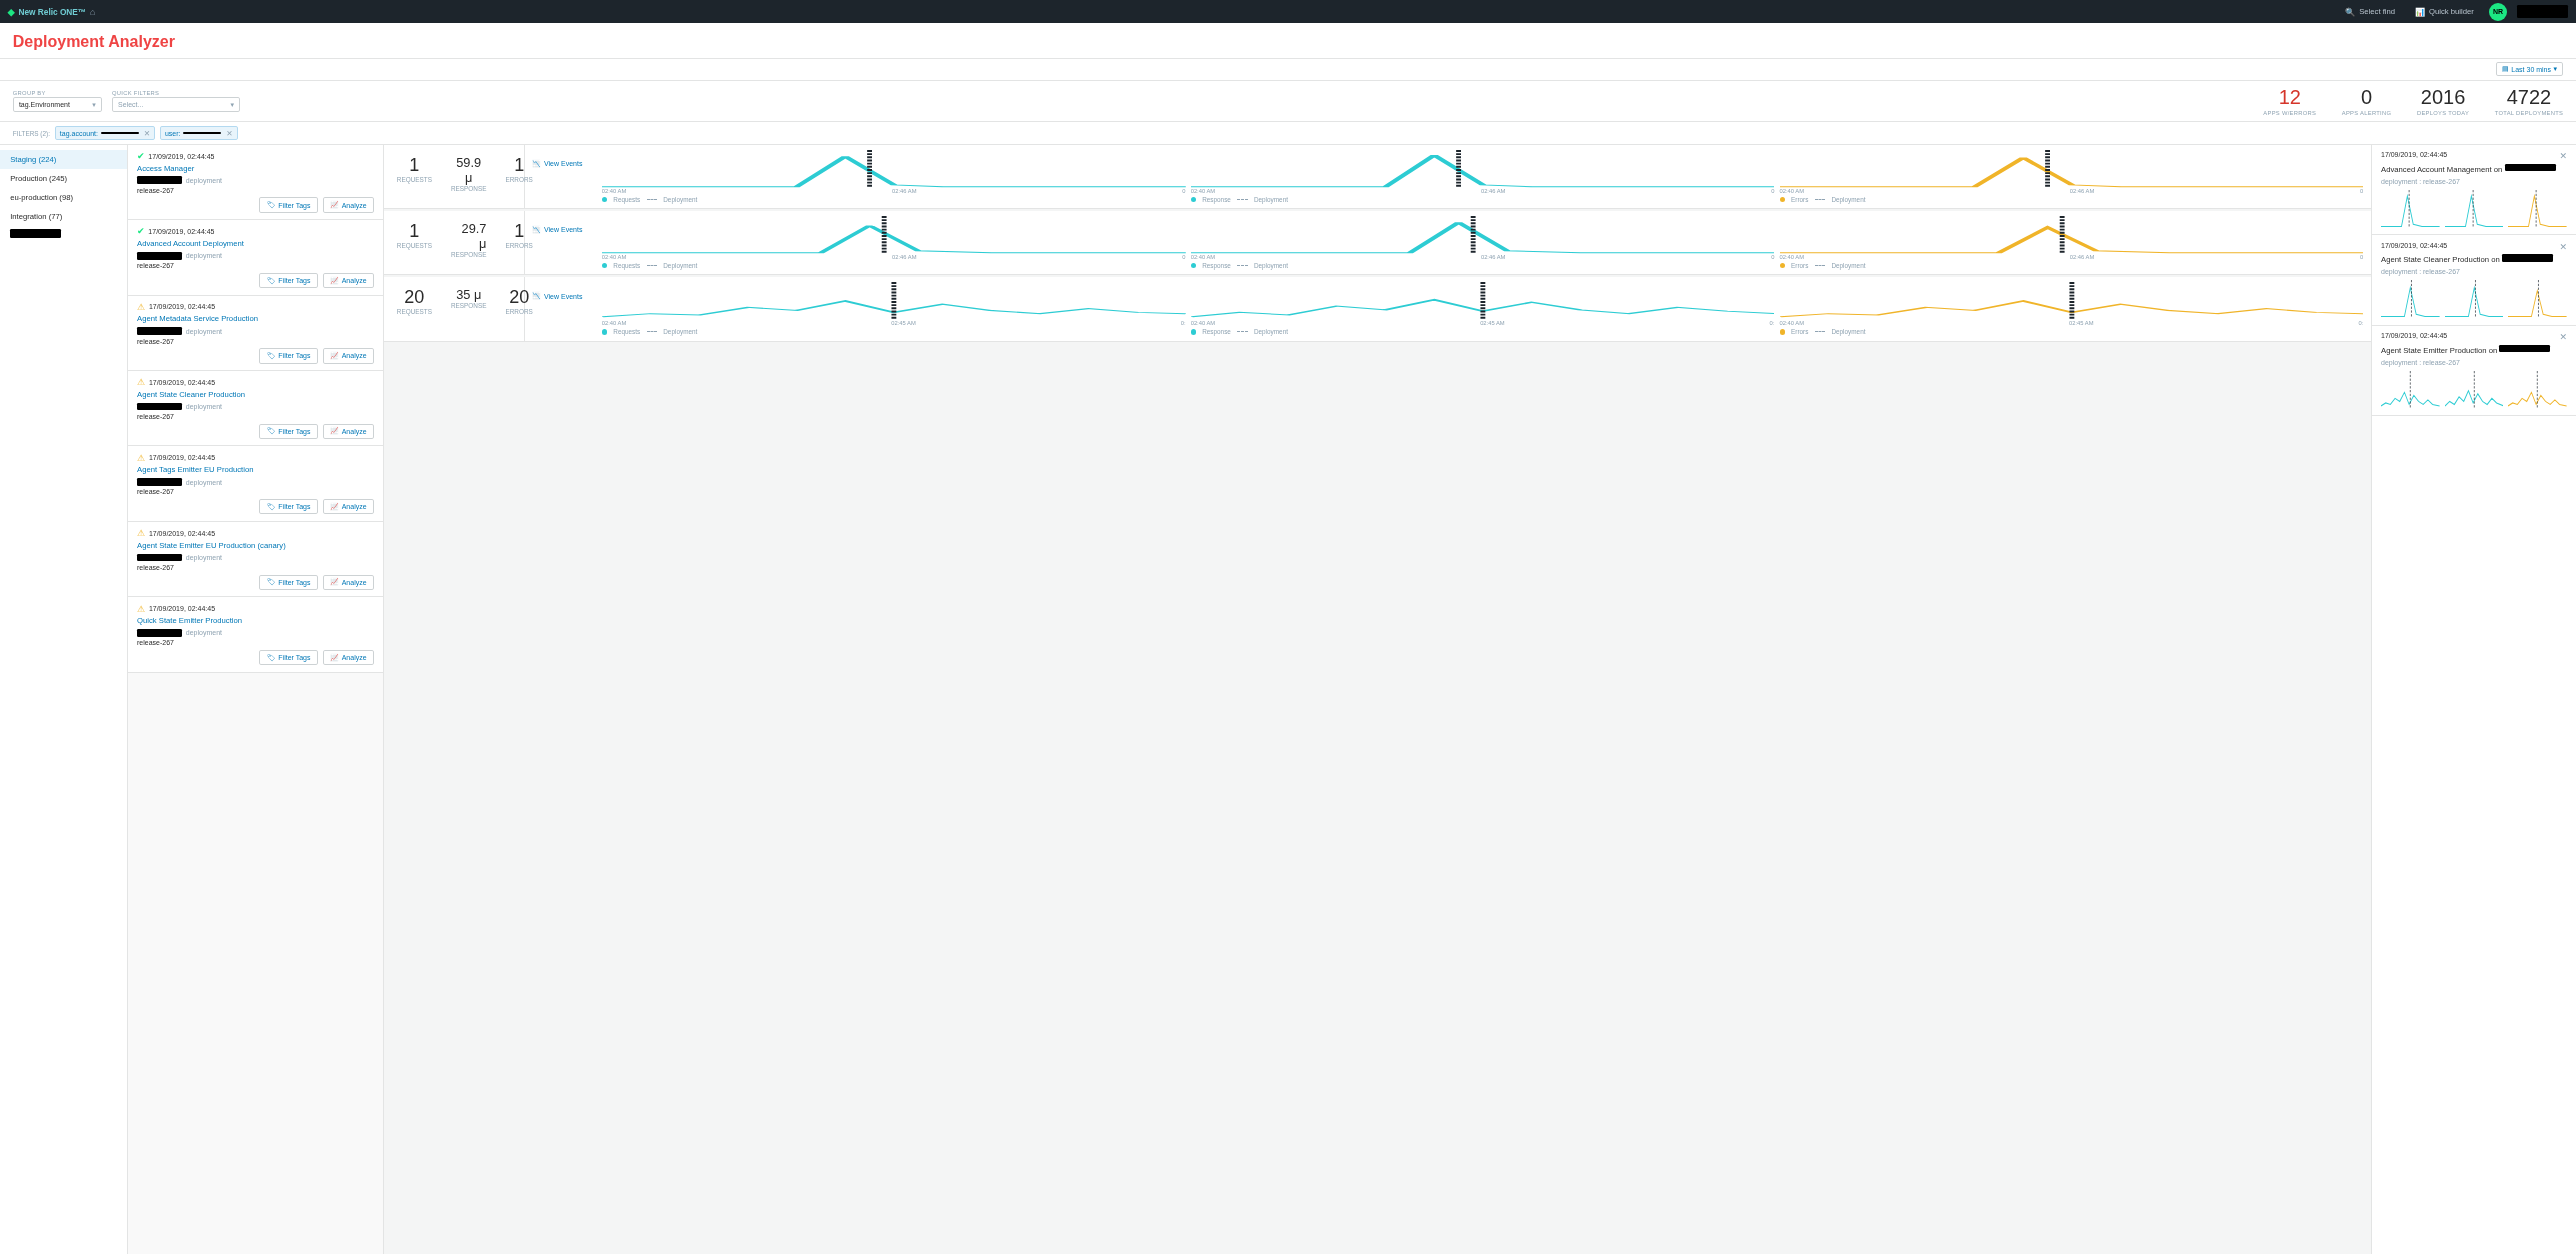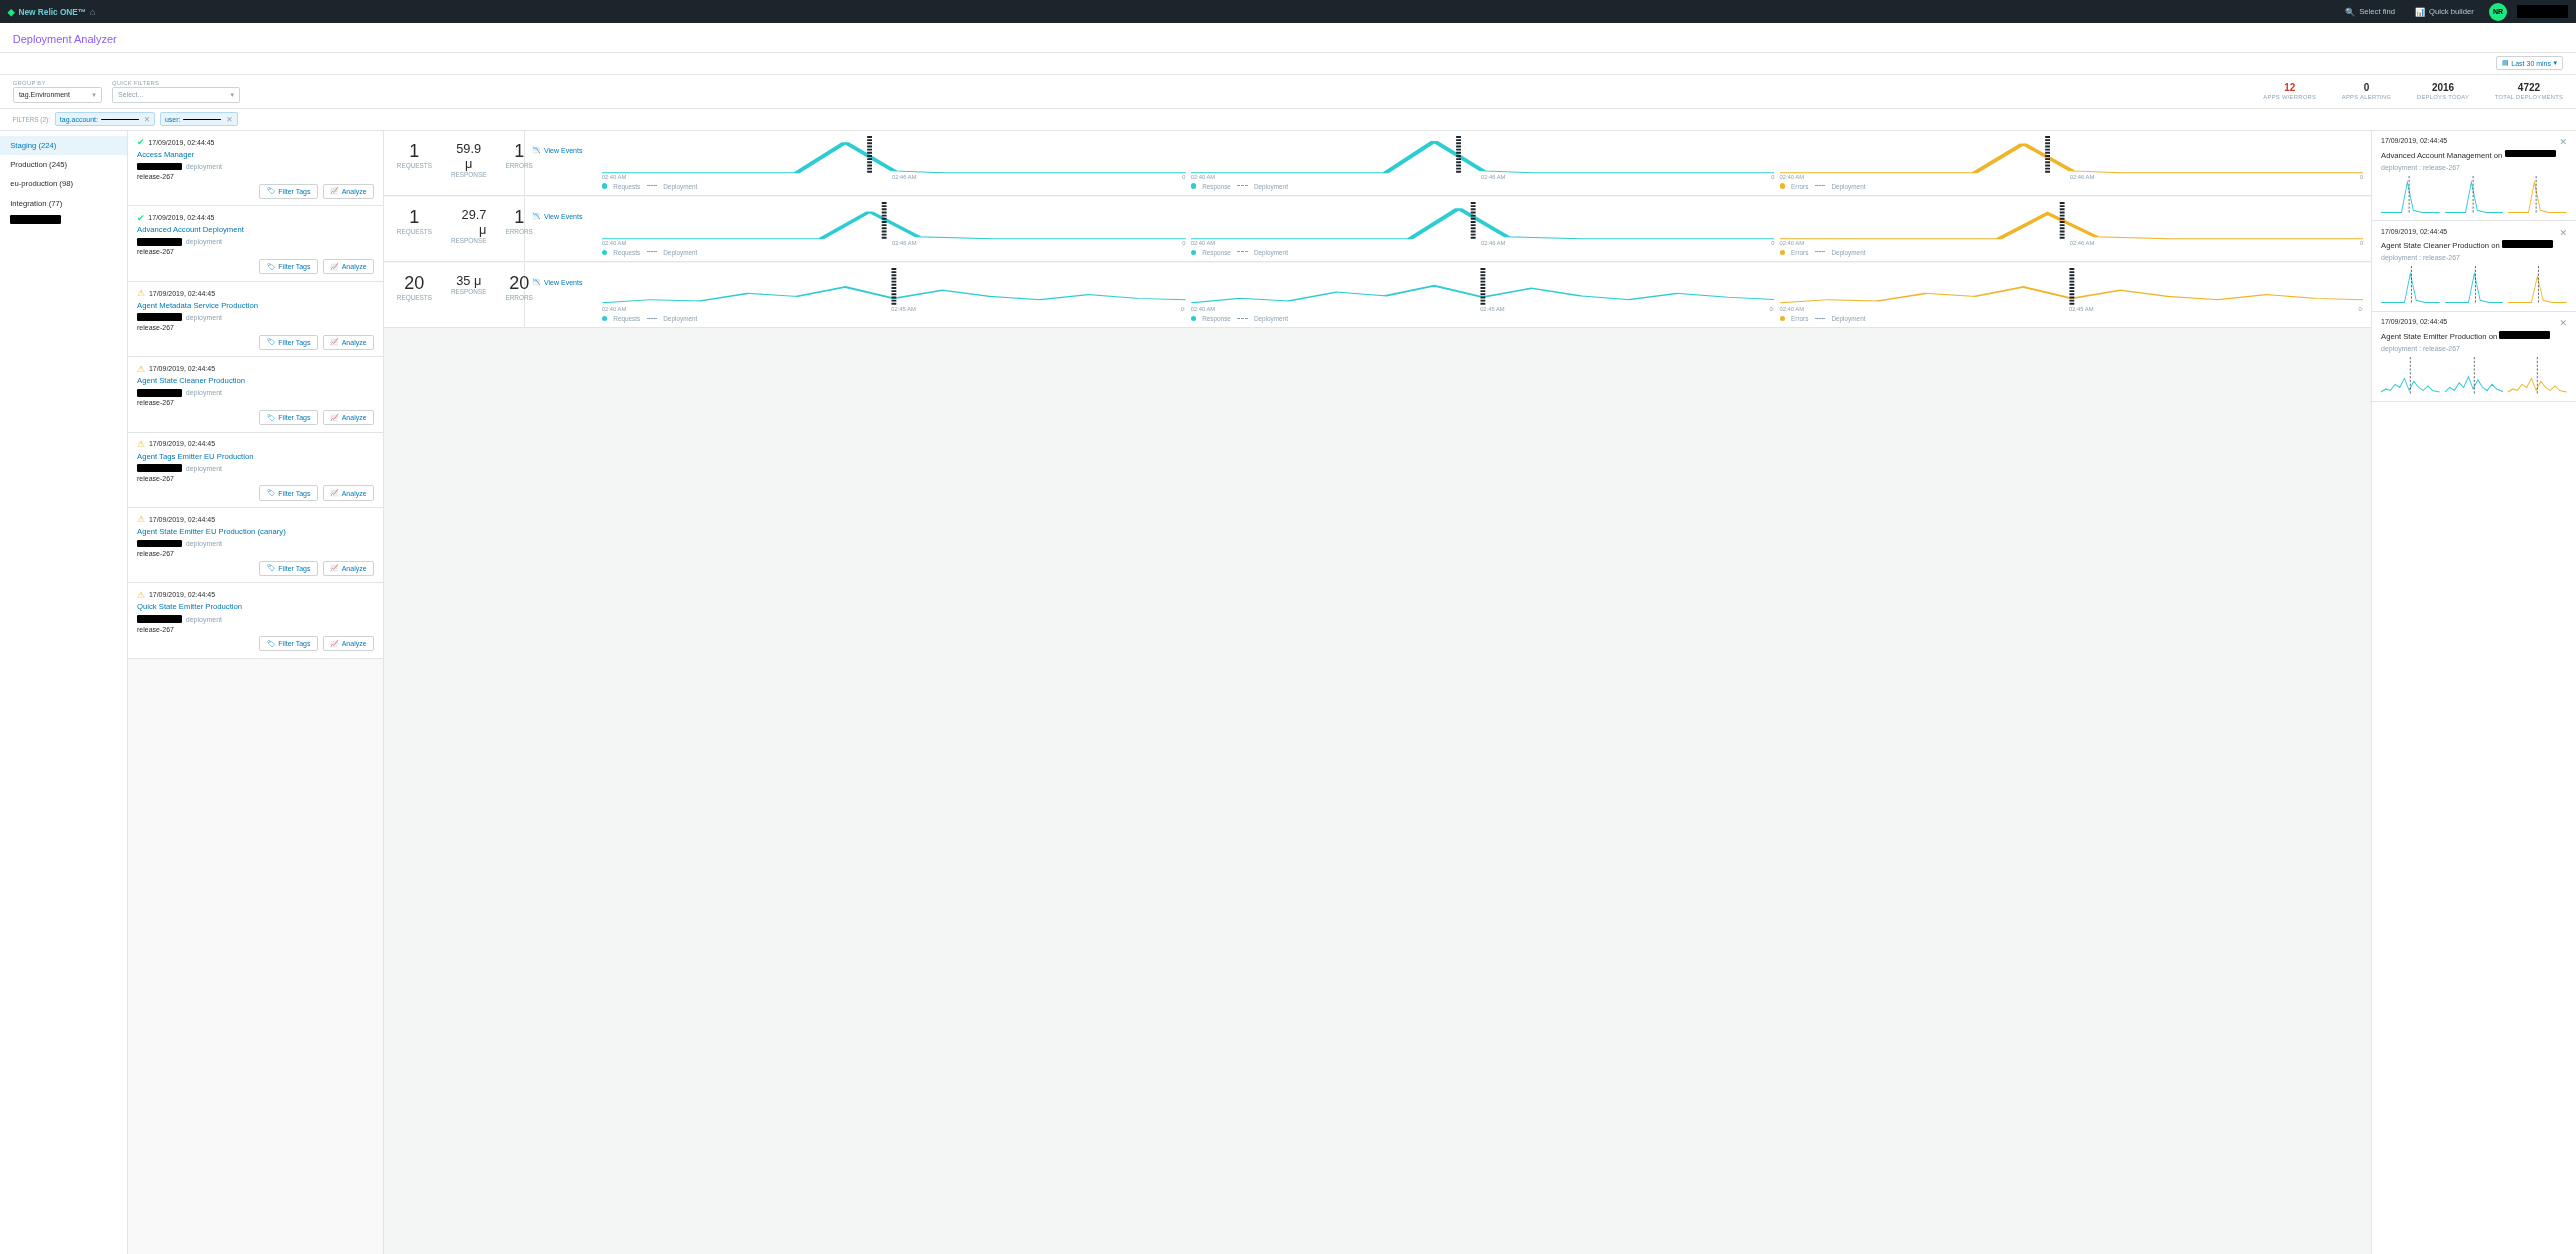--- a/index.html
+++ b/index.html
@@ -14,41 +14,41 @@
     .nav-home-icon { color: #8fa3b2; font-size: 9px; }
     .nav-spacer { flex: 1; }
     .nav-action { display: flex; align-items: center; gap: 3.2px; color: #b8c4ce; font-size: 7.7px; cursor: pointer; padding: 2.6px 5.1px; }
     .nav-user-avatar {
       width: 18px; height: 18px; border-radius: 50%; background: #1ce783; display: flex; align-items: center; justify-content: center; color: #000; font-weight: bold; font-size: 7px;
     }
     .nav-user-name { background: #000; color: #fff; padding: 1.3px 5.1px; border-radius: 1.3px; font-size: 7px; min-width: 51px; height: 12.8px; display: inline-block; }
 
     
     .page-header { background: #fff; border-bottom: 0.6px solid #e3e4e4; padding: 6.4px 12.8px 0 12.8px; }
-    .page-title { font-size: 11px; font-weight: 400; color: #8b5cf6; padding: 3.8px 0 6.4px 0; }
+    .page-title { font-size: 16px; font-weight: 700; color: #ef4444; padding: 3.8px 0 6.4px 0; }
 
     
     .time-range-bar { display: flex; justify-content: flex-end; padding: 3.8px 12.8px; background: #fff; border-bottom: 0.6px solid #e3e4e4; }
     .time-range-btn { display: flex; align-items: center; gap: 2.6px; font-size: 7px; color: #0177b6; cursor: pointer; border: 0.6px solid #cdd2d4; border-radius: 1.9px; padding: 1.9px 5.1px; background: #fff; }
 
     
     .filters-bar { background: #fff; border-bottom: 0.6px solid #e3e4e4; padding: 5.1px 12.8px; display: flex; align-items: center; gap: 10.2px; flex-wrap: wrap; }
     .filter-group { display: flex; flex-direction: column; gap: 1.3px; }
     .filter-label { font-size: 5.8px; color: #8fa3b2; text-transform: uppercase; letter-spacing: 0.3px; }
     .filter-select { display: flex; align-items: center; gap: 2.6px; border: 0.6px solid #cdd2d4; border-radius: 1.9px; padding: 2.6px 5.1px; font-size: 7px; color: #2a2a2a; background: #fff; cursor: pointer; min-width: 89px; }
     .filter-select .chevron { color: #8fa3b2; margin-left: auto; }
 
     
     .active-filters { background: #fff; border-bottom: 0.6px solid #e3e4e4; padding: 3.8px 12.8px; display: flex; align-items: center; gap: 5.1px; }
     .filter-label-sm { font-size: 6.4px; color: #8fa3b2; }
     .filter-chip { display: flex; align-items: center; gap: 2.6px; background: #e8f4fb; border: 0.6px solid #b3d9f0; border-radius: 1.9px; padding: 1.3px 3.8px; font-size: 7px; color: #0177b6; }
     .filter-chip .chip-value { background: #000; color: #fff; padding: 0.6px 3.8px; border-radius: 1.3px; font-size: 6.4px; min-width: 38px; display: inline-block; }
     .filter-chip .chip-remove { color: #8fa3b2; cursor: pointer; margin-left: 2.6px; font-size: 7.7px; }
     .stat-item { text-align: center; }
-    .stat-value { font-size: 10px; font-weight: 700; color: #2a2a2a; }
+    .stat-value { font-size: 20px; font-weight: 400; color: #2a2a2a; }
     .stat-value.error { color: #d5362b; }
     .stat-label { font-size: 5.8px; color: #8fa3b2; text-transform: uppercase; letter-spacing: 0.3px; margin-top: 1.3px; }
 
     
     .main-layout { display: flex; height: calc(100vh - 128px); overflow: hidden; }
 
     
     .sidebar { width: 128px; min-width: 128px; background: #fff; border-right: 0.6px solid #e3e4e4; overflow-y: auto; padding: 5.1px 0; }
     .sidebar-item { padding: 5.1px 10.2px; cursor: pointer; font-size: 7.7px; color: #2a2a2a; }
     .sidebar-item.active { background: #e8f4fb; color: #0177b6; }

